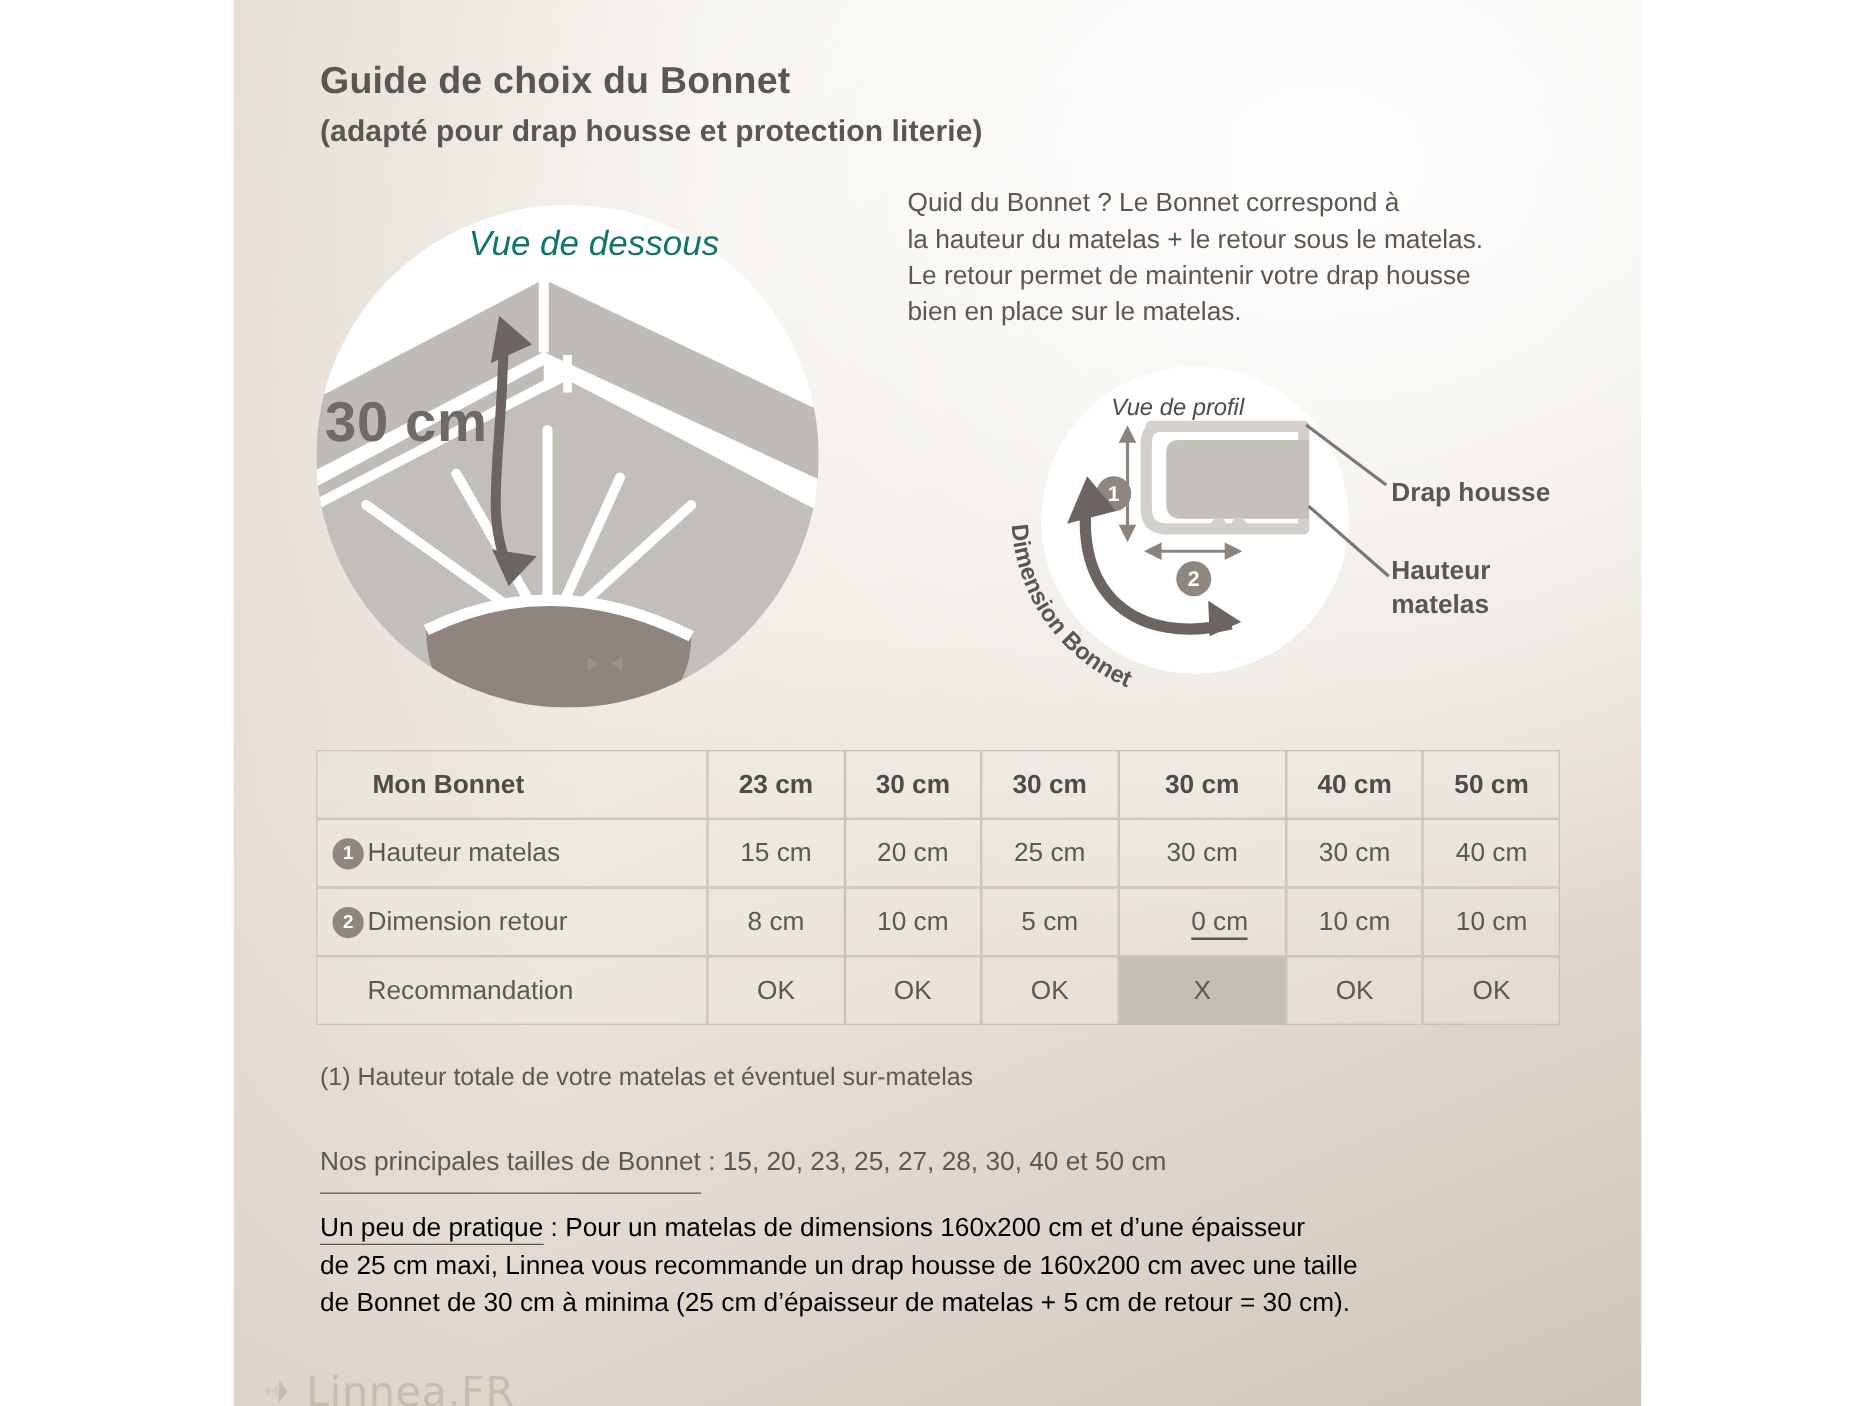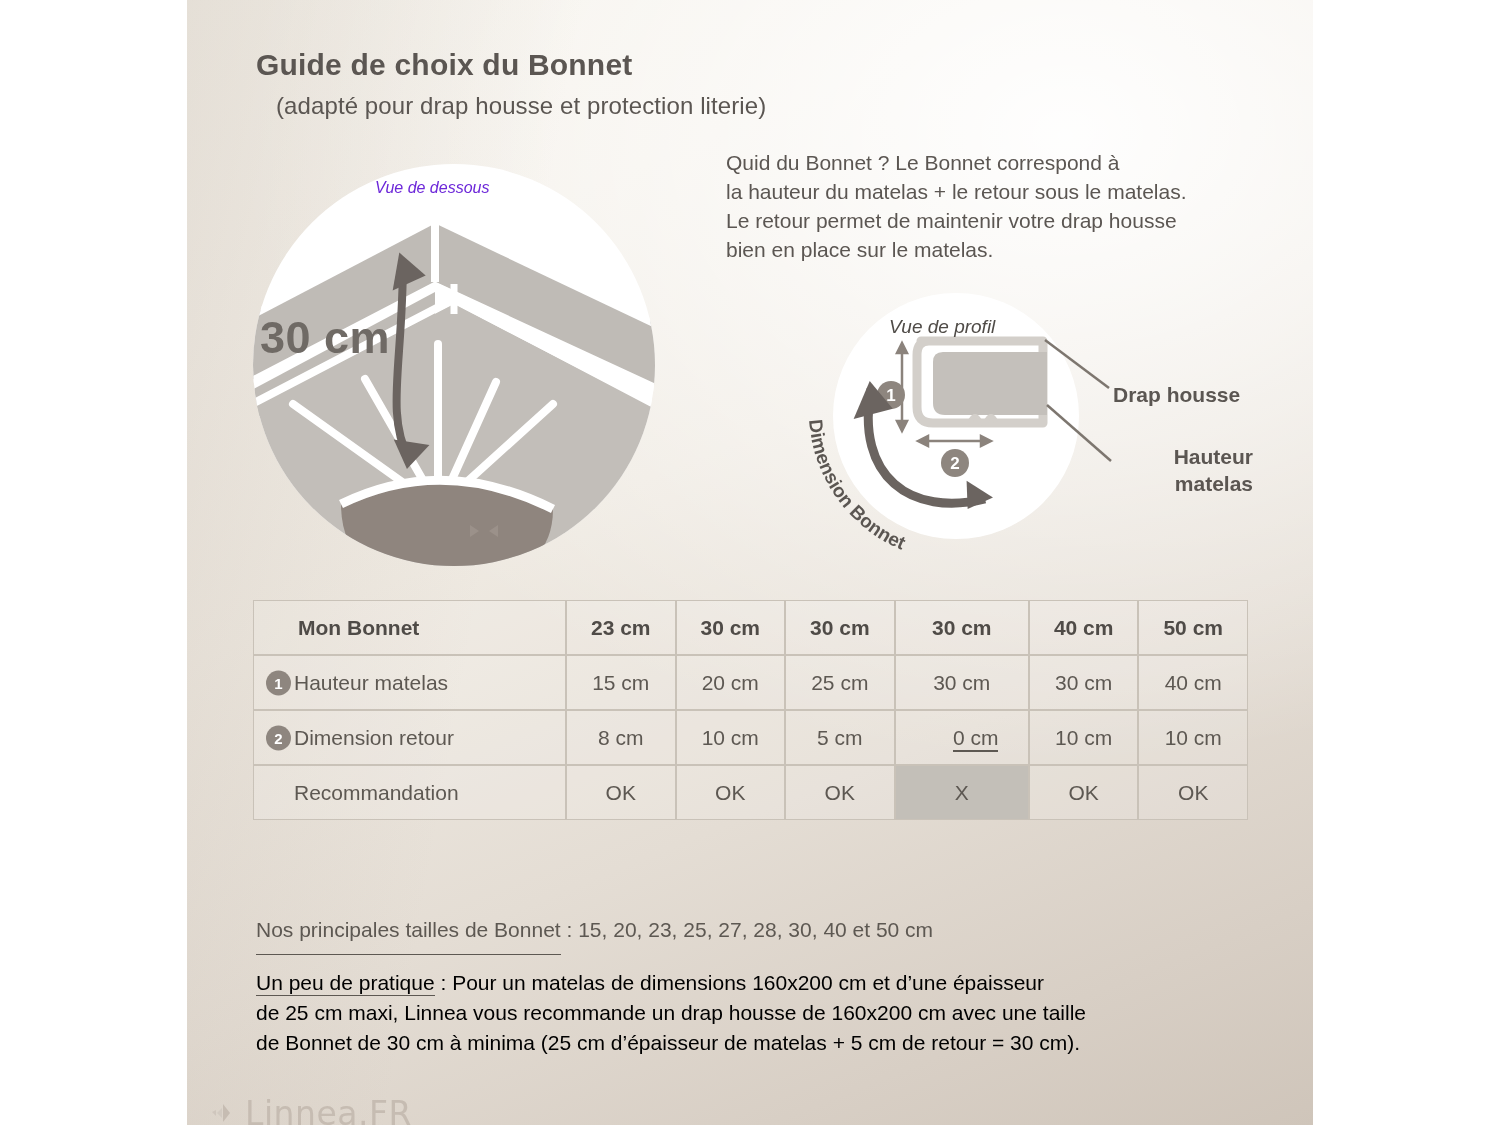--- a/index.html
+++ b/index.html
@@ -25,54 +25,54 @@
     pointer-events:none;
   }
 
   
   .h1{
     position:absolute;left:256px;top:48px;width:900px;
     font-size:30px;font-weight:bold;color:#5b5652;letter-spacing:.2px;
   }
   .h2{
     position:absolute;left:256px;top:92px;width:900px;
-    font-size:24px;font-weight:normal;color:#5b5652;letter-spacing:.1px;margin-left:20px;
+    font-size:24px;font-weight:bold;color:#5b5652;letter-spacing:.1px;
   }
 
   
   .intro{
     position:absolute;left:690px;top:148px;width:600px;
     font-size:21px;line-height:29px;color:#5b5652;margin-left:36px;
   }
 
   
   .circA{position:absolute;left:253px;top:164px;width:402px;height:402px;}
   .circB{position:absolute;left:833px;top:293px;width:246px;height:246px;}
 
   .vue-dessous{
     position:absolute;left:375px;top:179px;
-    font-size:16px;font-style:italic;color:#6d28d9;font-weight:normal;
+    font-size:28px;font-style:italic;color:#0f766e;font-weight:normal;
     white-space:nowrap;
   }
   .cm30{
     position:absolute;left:260px;top:312px;
     font-size:45px;font-weight:bold;color:#6f6a65;letter-spacing:.5px;
   }
   .vue-profil{
     position:absolute;left:889px;top:316px;
     font-size:19px;font-style:italic;color:#4f4b47;white-space:nowrap;
   }
 
   .lbl-drap{
     position:absolute;left:1113px;top:383px;
     font-size:21px;font-weight:bold;color:#5b5652;white-space:nowrap;
   }
   .lbl-haut{
     position:absolute;left:1113px;top:443px;width:140px;
-    font-size:21px;font-weight:bold;color:#5b5652;line-height:27px;text-align:right;
+    font-size:21px;font-weight:bold;color:#5b5652;line-height:27px;
   }
 
   
   .tbl{
     position:absolute;left:253px;top:600px;width:995px;height:215px;
     border-collapse:separate;border-spacing:0;
   }
   .tbl td{
     border:1px solid #c9c2b8;
     font-size:21px;color:#5d5852;text-align:center;
@@ -256,20 +256,21 @@
           <td>OK</td>
           <td>OK</td>
           <td>OK</td>
           <td class="x-cell">X</td>
           <td>OK</td>
           <td>OK</td>
         </tr>
       </tbody>
   </table>
 
+  <div class="fn" id="fn1">(1) Hauteur totale de votre matelas et éventuel sur-matelas</div>
 
   <div class="sizes">
     <u>Nos principales tailles de Bonnet</u><span> : 15, 20, 23, 25, 27, 28, 30, 40 et 50 cm</span>
   </div>
 
   <div class="prat">
     <div><u>Un peu de pratique</u><span> : Pour un matelas de dimensions 160x200 cm et d’une épaisseur</span></div>
     <div>de 25 cm maxi, Linnea vous recommande un drap housse de 160x200 cm avec une taille</div>
     <div>de Bonnet de 30 cm à minima (25 cm d’épaisseur de matelas + 5 cm de retour = 30 cm).</div>
   </div>

